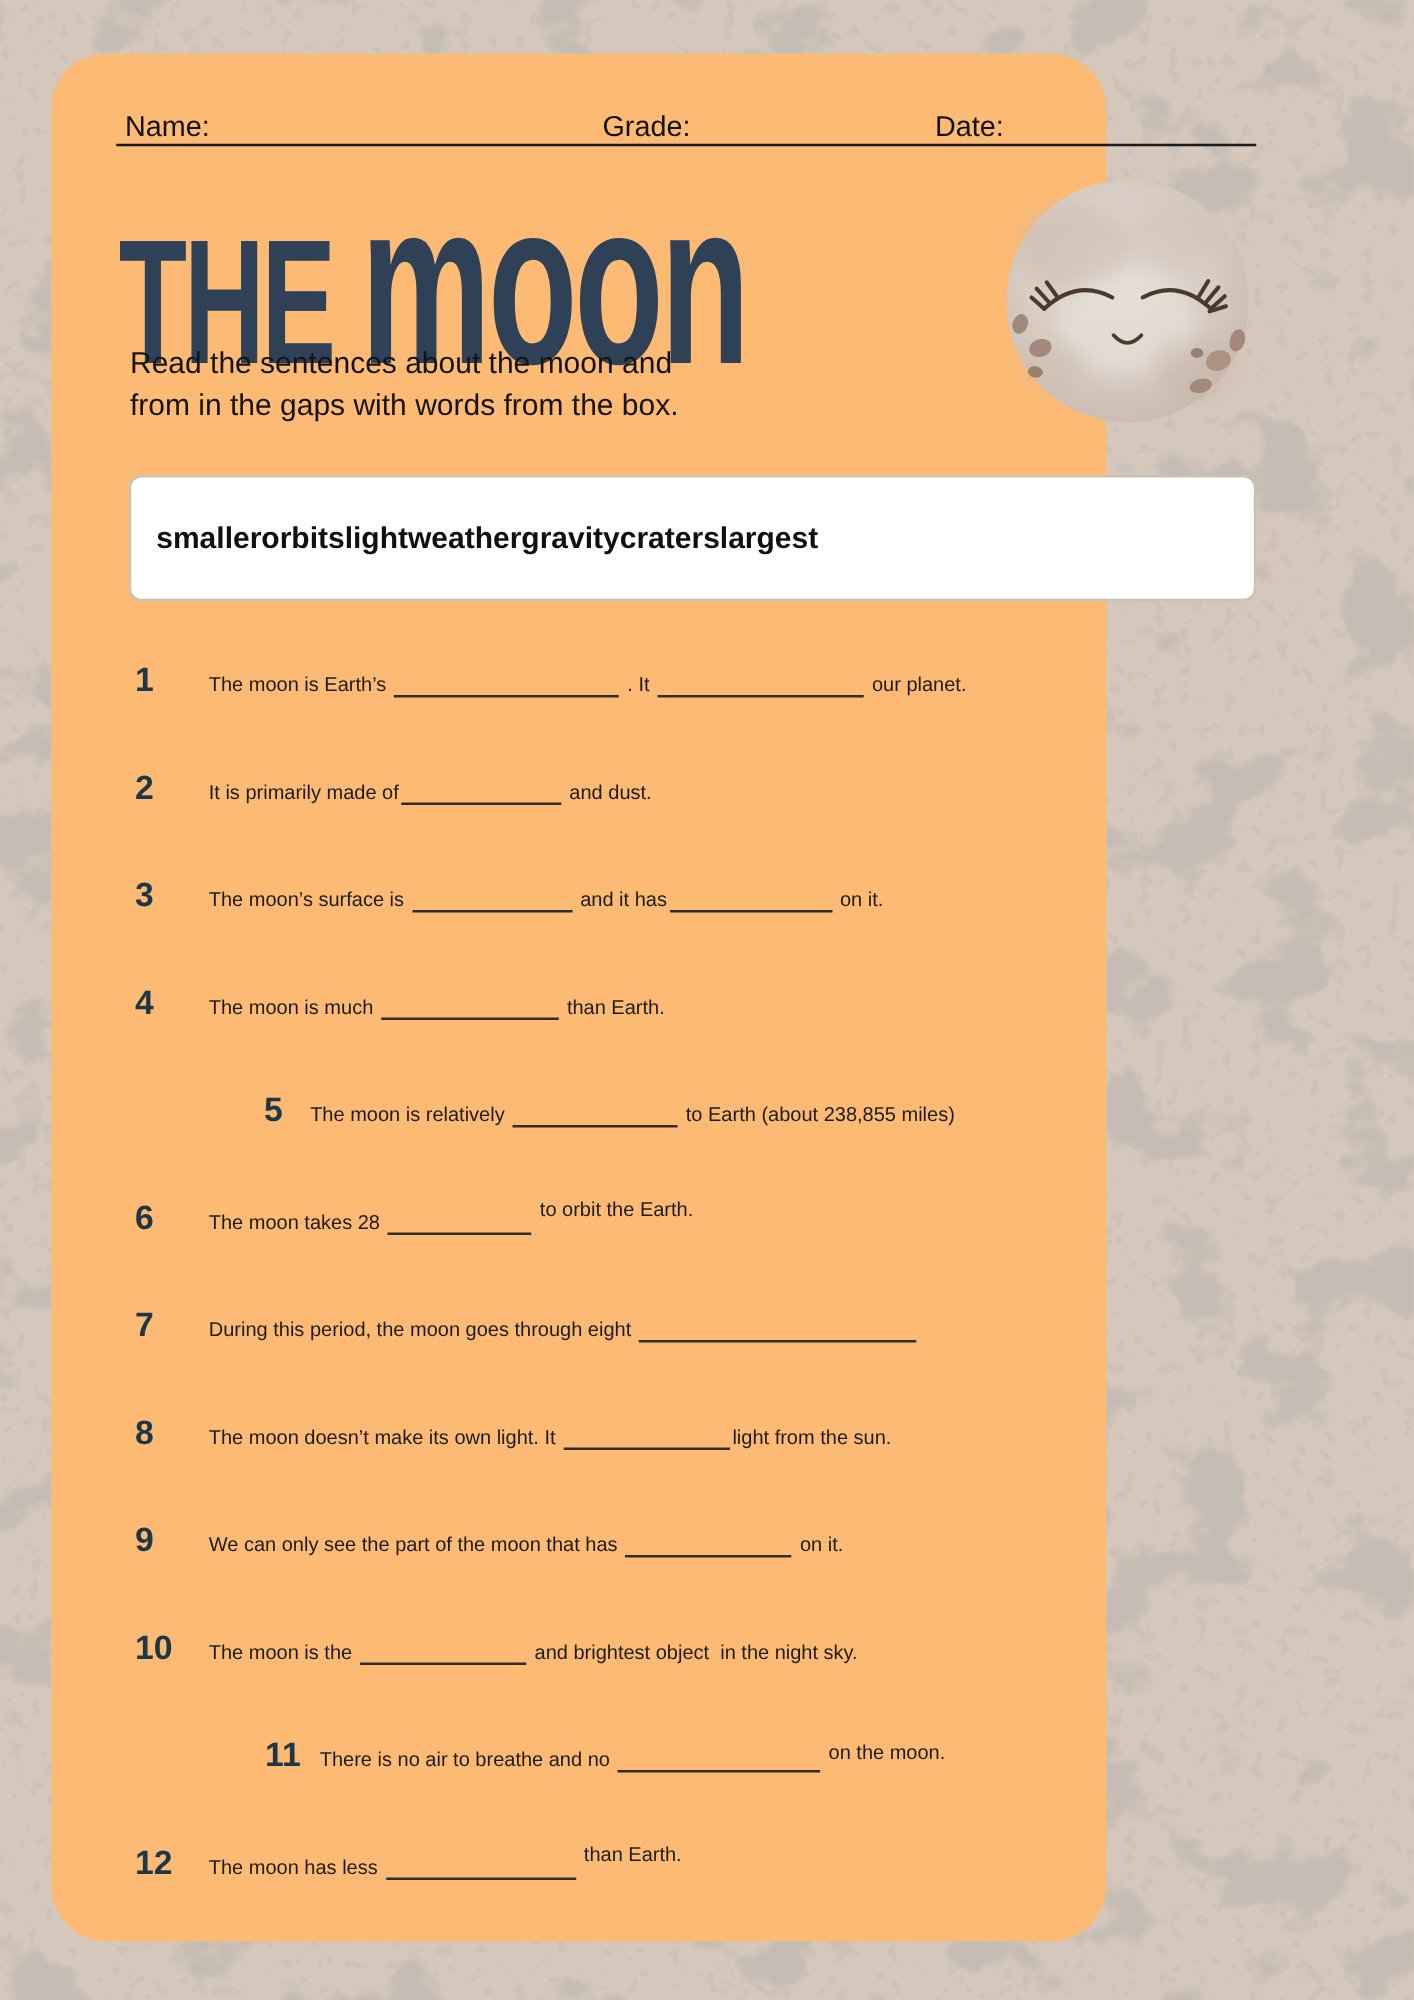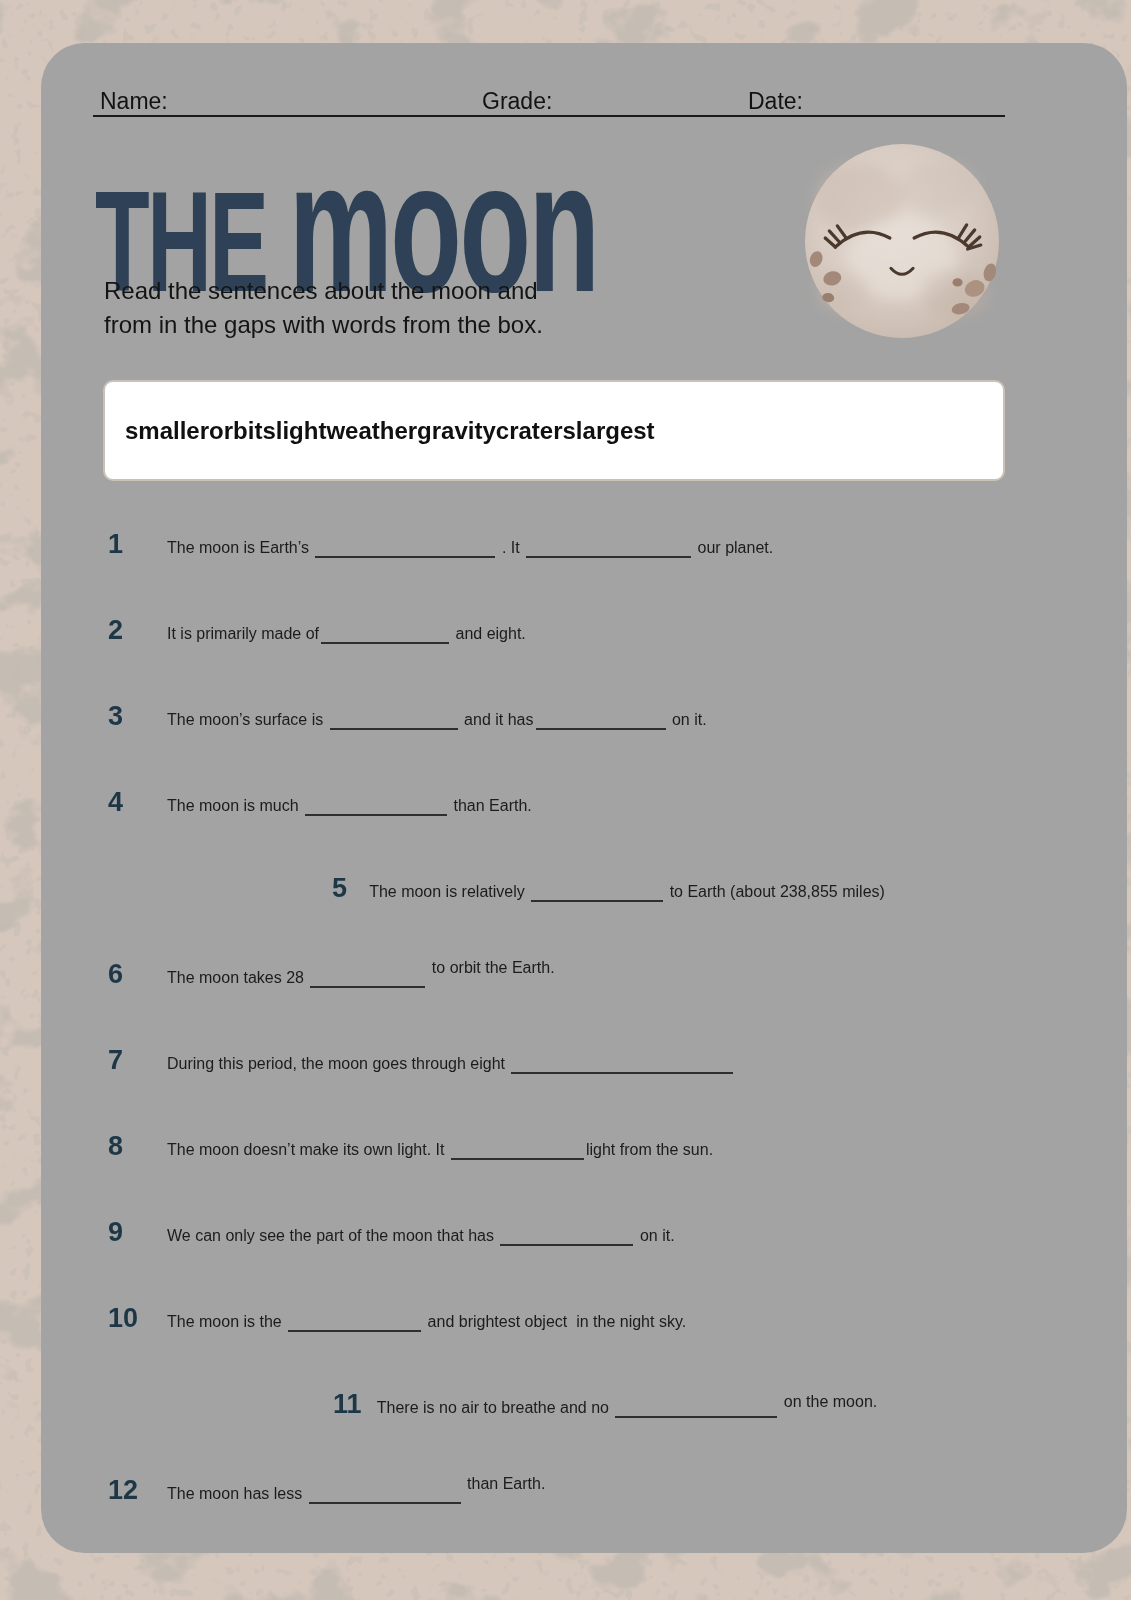--- a/index.html
+++ b/index.html
@@ -4,22 +4,22 @@
 <style>
   html,body { margin:0; padding:0; }
   body {
     width:1131px; height:1600px; position:relative; overflow:hidden;
     background:#d6c7bd;
     font-family:"Liberation Sans", sans-serif;
   }
   #texture { position:absolute; left:0; top:0; }
 
   .card {
-    position:absolute; left:41px; top:43px; width:1086px; height:1510px;
-    background:#a3a3a3; border-radius:44px;
+    position:absolute; left:41px; top:43px; width:844px; height:1510px;
+    background:#fdba74; border-radius:44px;
   }
 
   
   .hdr-label { position:absolute; top:45px; font-size:23px; color:#121212; }
   .hdr-name  { left:59px; }
   .hdr-grade { left:441px; }
   .hdr-date  { left:707px; }
   .hdr-rule  { position:absolute; left:52px; top:72px; width:912px; height:2px; background:#1a1a1a; }
 
   
@@ -144,21 +144,21 @@
         <span class="wb-word">light</span>
         <span class="wb-word">weather</span>
         <span class="wb-word">gravity</span>
         <span class="wb-word">craters</span>
         <span class="wb-word">largest</span>
       </div>
     </div>
 
   <div id="sentences">
       <div class="row" style="top: 484px;"><span class="num">1</span><span class="stext">The moon is Earth’s </span><span class="blank" style="width: 180px;"></span><span class="stext"> . It </span><span class="blank" style="width: 165px;"></span><span class="stext"> our planet.</span></div>
-      <div class="row" style="top: 570px;"><span class="num">2</span><span class="stext">It is primarily made of</span><span class="blank" style="width: 128px;"></span><span class="stext"> and eight.</span></div>
+      <div class="row" style="top: 570px;"><span class="num">2</span><span class="stext">It is primarily made of</span><span class="blank" style="width: 128px;"></span><span class="stext"> and dust.</span></div>
       <div class="row" style="top: 656px;"><span class="num">3</span><span class="stext">The moon’s surface is </span><span class="blank" style="width: 128px;"></span><span class="stext"> and it has</span><span class="blank" style="width: 130px;"></span><span class="stext"> on it.</span></div>
       <div class="row" style="top: 742px;"><span class="num">4</span><span class="stext">The moon is much </span><span class="blank" style="width: 142px;"></span><span class="stext"> than Earth.</span></div>
       <div class="row" style="top: 828px; text-align: center;"><span class="num">5</span><span class="stext">The moon is relatively </span><span class="blank" style="width: 132px;"></span><span class="stext"> to Earth (about 238,855 miles)</span></div>
       <div class="row" style="top: 914px;"><span class="num">6</span><span class="stext">The moon takes 28 </span><span class="blank" style="width: 115px;"></span><span class="stext raised" style="top: -10px;"> to orbit the Earth.</span></div>
       <div class="row" style="top: 1000px;"><span class="num">7</span><span class="stext">During this period, the moon goes through eight </span><span class="blank" style="width: 222px;"></span></div>
       <div class="row" style="top: 1086px;"><span class="num">8</span><span class="stext">The moon doesn’t make its own light. It </span><span class="blank" style="width: 133px;"></span><span class="stext">light from the sun.</span></div>
       <div class="row" style="top: 1172px;"><span class="num">9</span><span class="stext">We can only see the part of the moon that has </span><span class="blank" style="width: 133px;"></span><span class="stext"> on it.</span></div>
       <div class="row" style="top: 1258px;"><span class="num">10</span><span class="stext">The moon is the </span><span class="blank" style="width: 133px;"></span><span class="stext"> and brightest object&nbsp; in the night sky.</span></div>
       <div class="row" style="top: 1344px; text-align: center;"><span class="num">11</span><span class="stext">There is no air to breathe and no </span><span class="blank" style="width: 162px;"></span><span class="stext raised" style="top: -6px;"> on the moon.</span></div>
       <div class="row" style="top: 1430px;"><span class="num">12</span><span class="stext">The moon has less </span><span class="blank" style="width: 152px;"></span><span class="stext raised" style="top: -10px;"> than Earth.</span></div>

